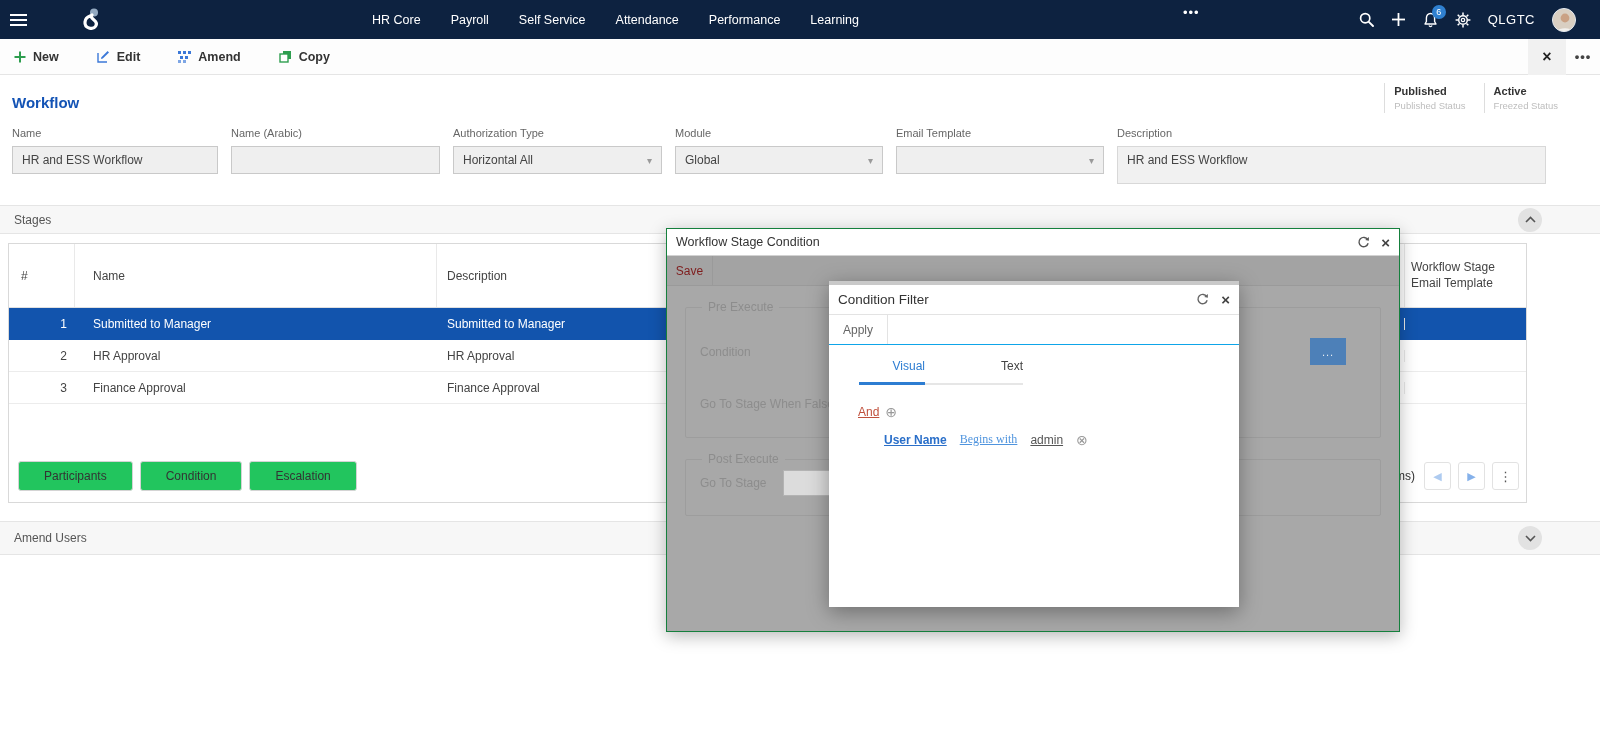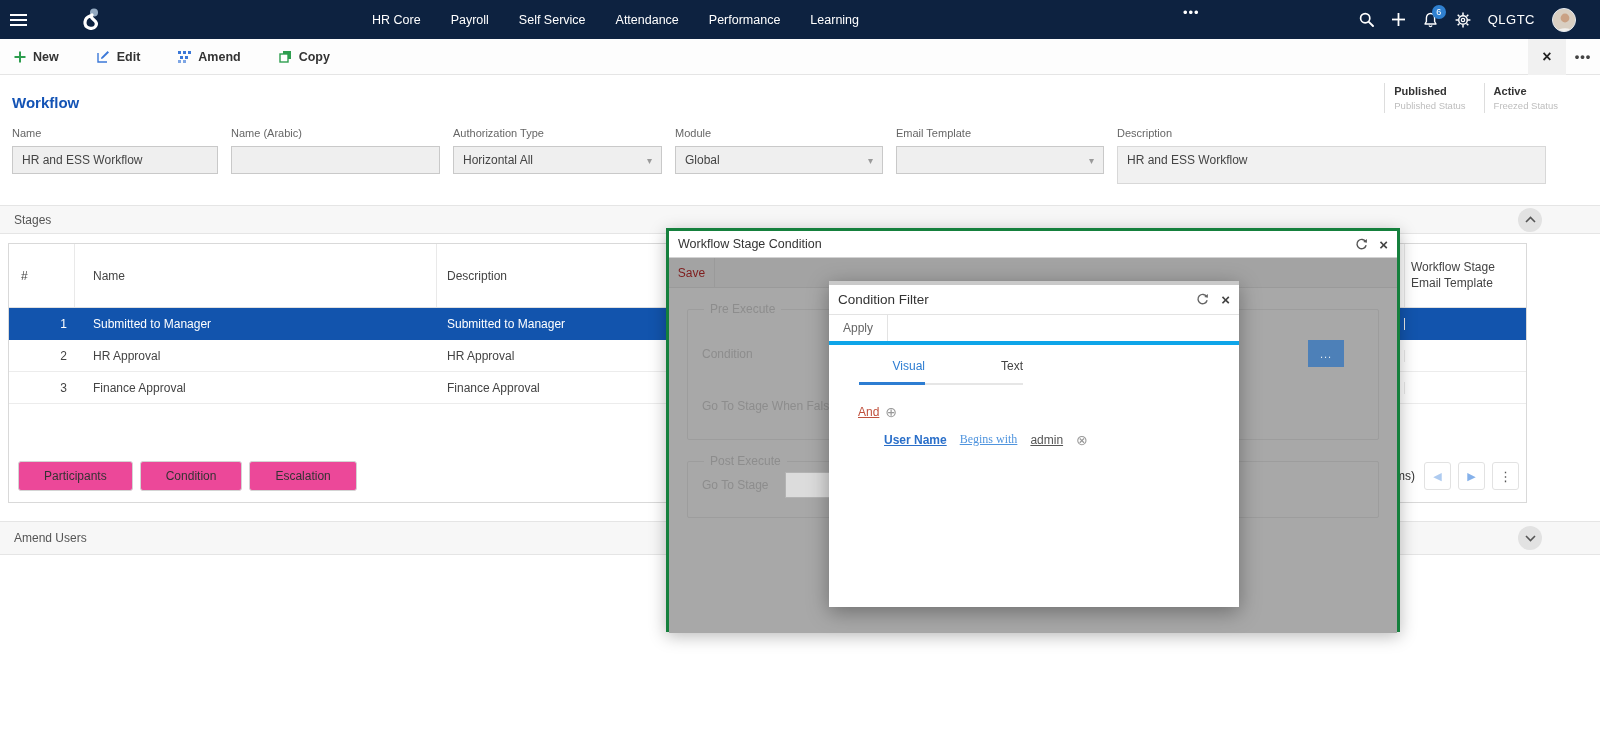--- a/index.html
+++ b/index.html
@@ -59,28 +59,28 @@
   .c-num { width:66px; padding-left:12px; border-right:1px solid #e9e9e9; }
   .c-name { width:362px; padding-left:18px; border-right:1px solid #e9e9e9; }
   .c-desc { flex:1; padding-left:10px; }
   .c-mail { width:122px; border-left:1px solid #e9e9e9; padding:6px 2px 6px 6px; line-height:1.3; }
   .g-row { display:flex; height:32px; align-items:center; font-size:12px; color:#444; border-bottom:1px solid #ececec; cursor:pointer; }
   .g-row .c-num { justify-content:flex-end; padding-right:8px; padding-left:0; border-right:none; display:flex; align-items:center; height:100%; }
   .g-row .c-name, .g-row .c-desc { border-right:none; display:flex; align-items:center; height:100%; }
   .g-row.selected { background:#1254ad; color:#fff; border-bottom-color:#1254ad; }
   .g-spacer { height:57px; }
   .g-foot { display:flex; align-items:center; padding:0 7px 11px 2px; }
-  .foot-btn { height:30px; padding:0 25px; background:#ec4899; border:1px solid #d4d4d4; border-radius:3px; font-size:12px; color:#333; margin-left:7px; cursor:pointer; font-family:"Liberation Sans",sans-serif; }
+  .foot-btn { height:30px; padding:0 25px; background:#22c55e; border:1px solid #d4d4d4; border-radius:3px; font-size:12px; color:#333; margin-left:7px; cursor:pointer; font-family:"Liberation Sans",sans-serif; }
   .pager { margin-left:auto; display:flex; align-items:center; gap:7px; }
   .pager-text { font-size:12px; color:#333; margin-right:2px; }
   .pg-btn { width:27px; height:28px; background:#fff; border:1px solid #e2e2e2; border-radius:3px; display:flex; align-items:center; justify-content:center; cursor:pointer; font-size:11px; }
   .pg-prev { color:#aecbf0; } .pg-next { color:#85b1ea; } .pg-kebab { color:#555; font-size:13px; }
 
   
-  .modal-stage { position:absolute; left:666px; top:228px; width:734px; height:404px; background:#fff; border:3px solid #15803d; box-shadow:0 4px 16px rgba(0,0,0,.28); z-index:10; }
+  .modal-stage { position:absolute; left:666px; top:228px; width:734px; height:404px; background:#fff; border:1px solid #15803d; box-shadow:0 4px 16px rgba(0,0,0,.28); z-index:10; }
   .m1-head { height:27px; display:flex; align-items:center; padding:0 9px; border-bottom:1px solid #d2d2d2; font-size:12.5px; color:#333; background:#fff; }
   .m1-icons { margin-left:auto; display:flex; align-items:center; gap:11px; color:#555; }
   .m1-body { position:relative; height:375px; background:#a8a8a8; overflow:hidden; }
   .m1-savebar { height:30px; display:flex; background:#a3a3a3; border-bottom:1px solid #9a9a9a; }
   .m1-save { width:46px; border-right:1px solid #9a9a9a; display:flex; align-items:center; justify-content:center; font-size:12px; color:#7f1d1d; cursor:pointer; }
   .m1-content { padding:6px 18px 0 18px; font-size:12px; color:#8d8d8d; }
   .m1-fieldset { border:1px solid #9d9d9d; border-radius:2px; padding:0 12px 14px 14px; }
   .m1-fieldset legend { padding:0 6px; margin-left:2px; color:#8d8d8d; font-size:12px; }
   .fs1 { margin-top:8px; height:138px; }
   .fs2 { margin-top:14px; height:64px; }
@@ -89,21 +89,21 @@
   .r-false { margin-top:32px; }
   .btn-ellipsis { margin-left:auto; margin-right:22px; width:36px; height:27px; background:#4d80b8; color:#e6ecf3; border:none; font-size:11px; letter-spacing:1px; cursor:pointer; }
   .r-goto { margin-top:4px; }
   .goto-input { margin-left:16px; width:110px; height:26px; background:#dcdcdc; border:1px solid #b3b3b3; }
 
   
   .modal-filter { position:absolute; left:829px; top:281px; width:410px; height:326px; background:#fff; border-top:4px solid #c9c9c9; box-shadow:0 5px 20px rgba(0,0,0,.35); z-index:20; }
   .m2-head { height:29px; display:flex; align-items:center; padding:0 9px; font-size:13.5px; color:#333; }
   .m2-icons { margin-left:auto; display:flex; align-items:center; gap:12px; color:#666; }
   .icon-x { font-size:15px; font-weight:bold; color:#444; cursor:pointer; line-height:1; }
-  .m2-toolbar { height:31px; border-top:1px solid #e3e3e3; border-bottom:4px solid #0ea5e9; display:flex; }
+  .m2-toolbar { height:31px; border-top:1px solid #e3e3e3; border-bottom:1px solid #0ea5e9; display:flex; }
   .m2-apply { padding:0 14px; border-right:1px solid #e3e3e3; display:flex; align-items:center; font-size:12px; color:#666; cursor:pointer; }
   .m2-tabs { display:flex; margin:14px 0 0 30px; width:164px; }
   .m2-tab { text-align:right; font-size:12px; padding-bottom:9px; cursor:pointer; }
   .m2-tab.active { width:66px; color:#2d7dd2; border-bottom:3px solid #2d7dd2; }
   .m2-tab.inactive { width:98px; color:#444; border-bottom:2px solid #e6e6e6; padding-bottom:10px; }
   .m2-content { padding:20px 0 0 29px; font-size:12px; }
   .and-row { display:flex; align-items:center; gap:6px; }
   .and-link { color:#c0503c; text-decoration:underline; cursor:pointer; }
   .circ-icon { color:#999; font-size:14px; cursor:pointer; line-height:1; }
   .cond-row { margin:13px 0 0 26px; display:flex; align-items:center; gap:13px; }

